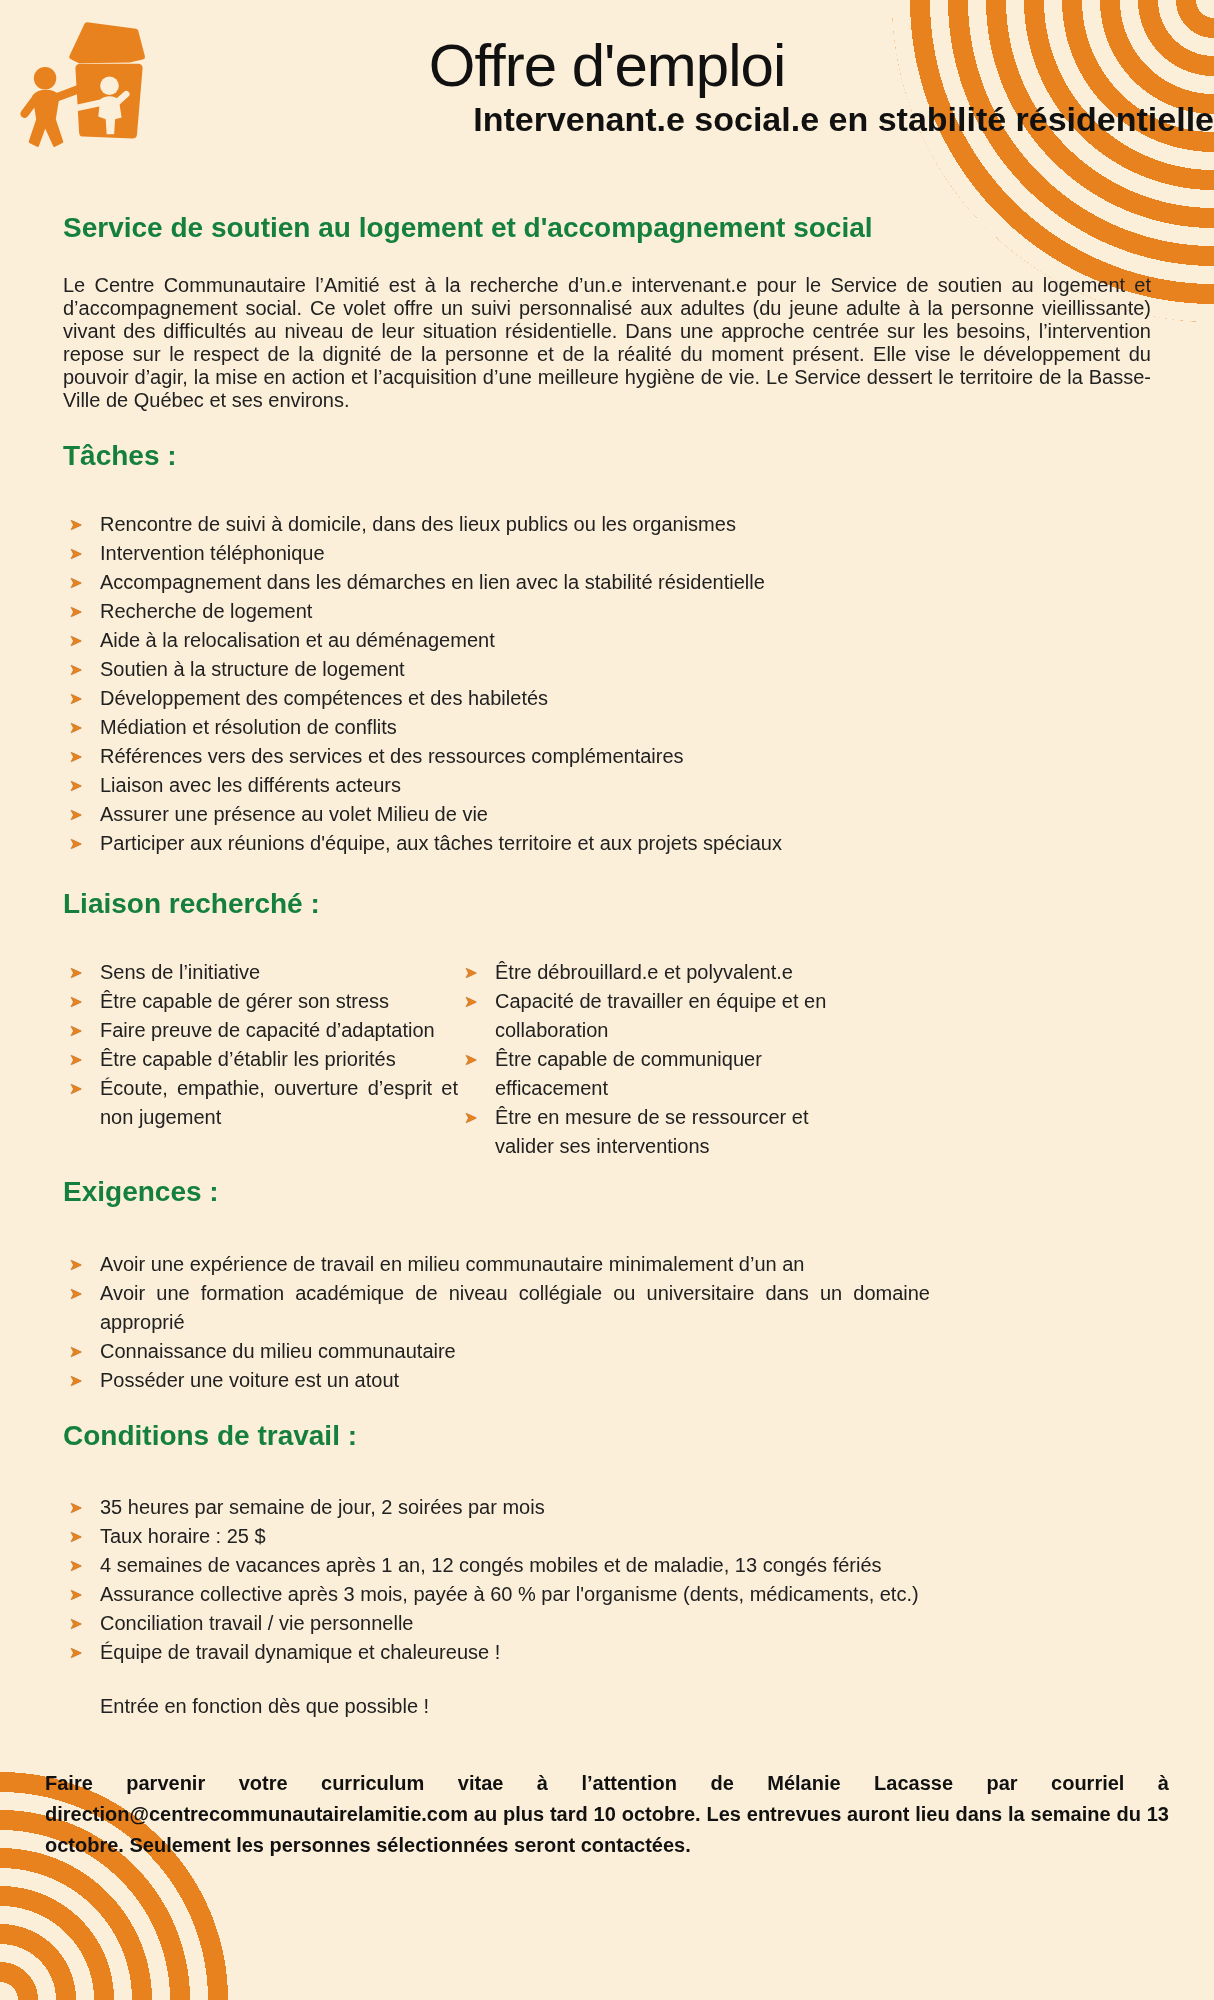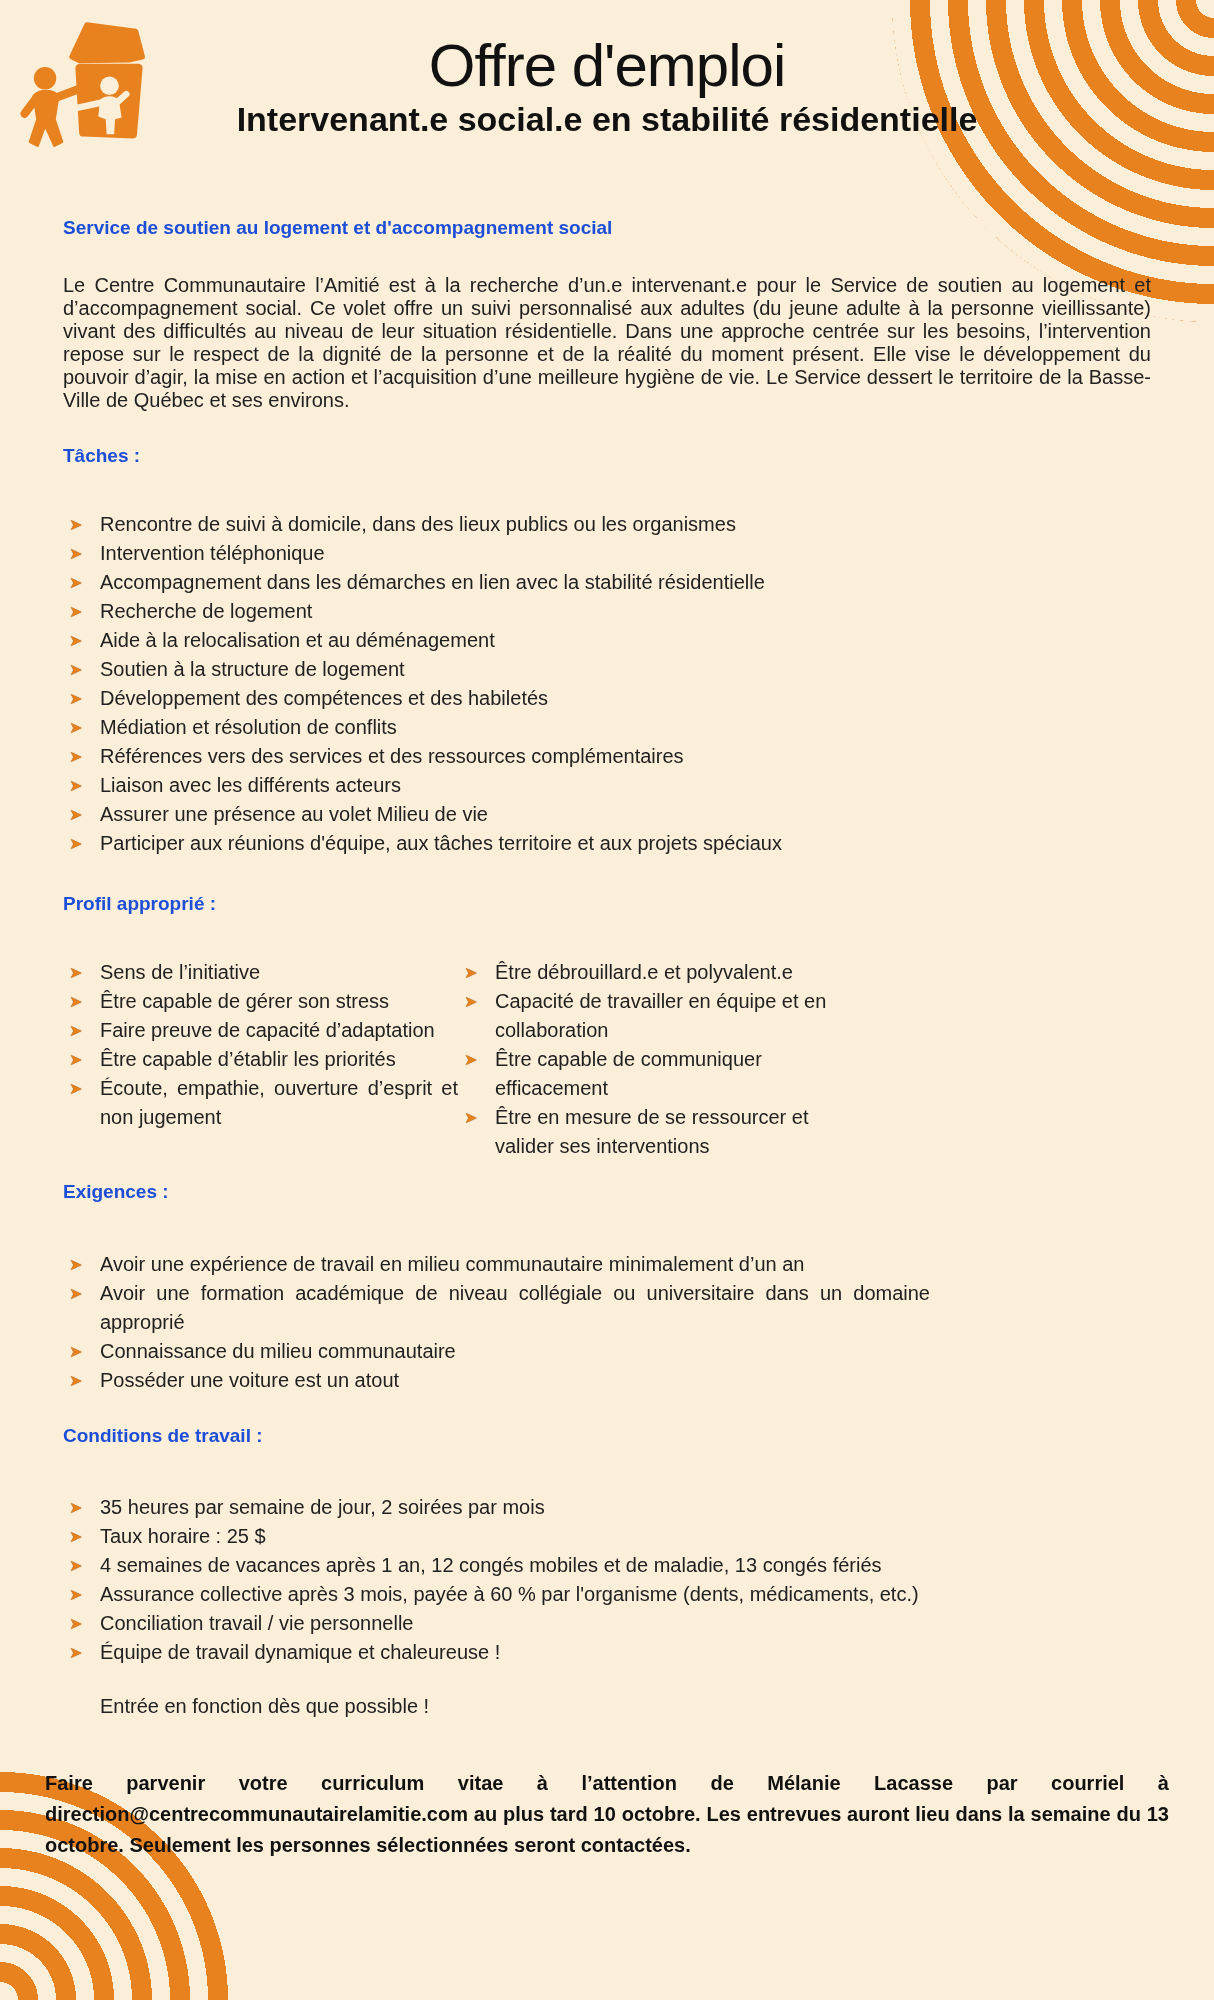--- a/index.html
+++ b/index.html
@@ -44,31 +44,31 @@
     font-weight: 300;
     letter-spacing: -1px;
     text-align: center;
     color: #111;
   }
   h2.job-title {
     margin-top: 6px;
     font-size: 34px;
     line-height: 34px;
     font-weight: bold;
-    text-align: center;
+    text-align: right;
     color: #111;
   }
 
   main { margin: 0 63px; }
 
   h3.sec {
-    font-size: 19px;
+    font-size: 28px;
     line-height: 27px;
     font-weight: bold;
-    color: #1d4ed8;
+    color: #15803d;
   }
   .sec-intro { margin-top: 64px; }
   .sec-tasks { margin-top: 30px; }
   .sec-profile { margin-top: 32px; }
   .sec-req { margin-top: 17px; }
   .sec-cond { margin-top: 27px; }
 
   p.intro {
     margin-top: 33px;
     font-size: 20px;
@@ -197,21 +197,21 @@
       <li>
           <span class="b">➤</span>
           <span class="t">Assurer une présence au volet Milieu de vie</span>
         </li>
       <li>
           <span class="b">➤</span>
           <span class="t">Participer aux réunions d'équipe, aux tâches territoire et aux projets spéciaux</span>
         </li>
     </ul>
 
-    <h3 class="sec sec-profile">Profil approprié :</h3>
+    <h3 class="sec sec-profile">Liaison recherché :</h3>
     <div class="cols">
       <ul class="blist col-left">
         <li>
             <span class="b">➤</span>
             <span class="t just">Sens de l’initiative</span>
           </li>
         <li>
             <span class="b">➤</span>
             <span class="t just">Être capable de gérer son stress</span>
           </li>

